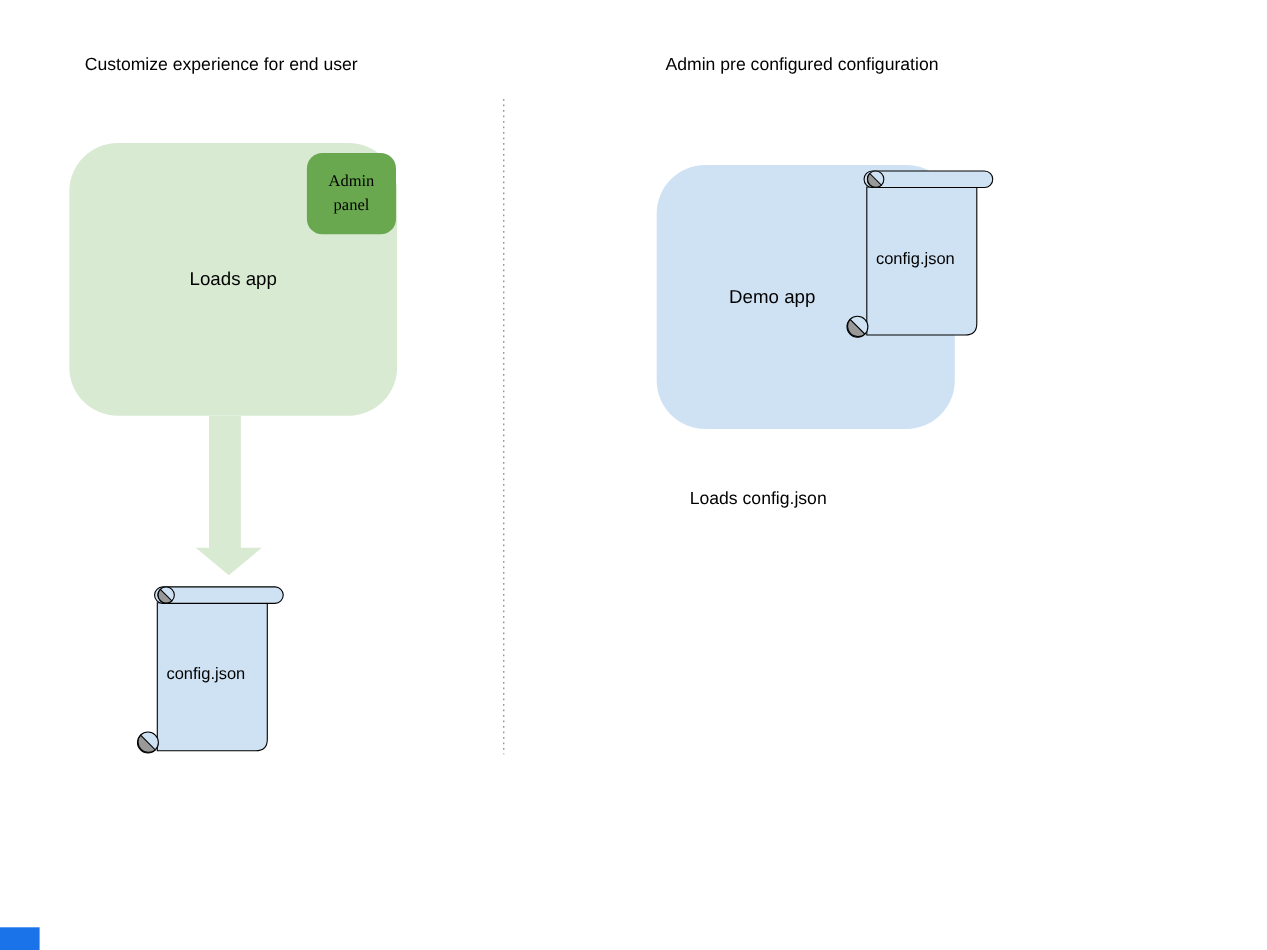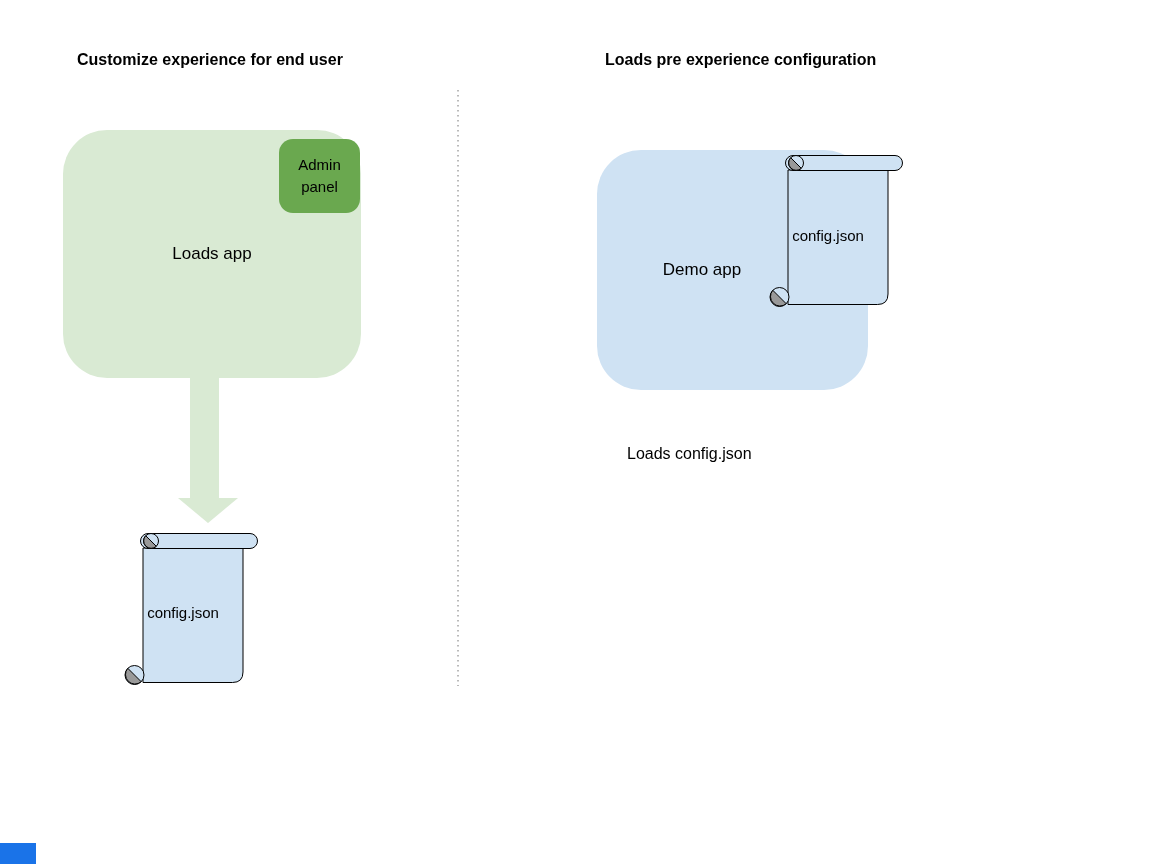--- a/index.html
+++ b/index.html
@@ -1,40 +1,40 @@
 <!DOCTYPE html>
 <html><head>
 <meta charset="utf-8">
 <style>
   html,body{margin:0;padding:0;background:#ffffff;}
   .canvas{
     position:relative;width:1152px;height:864px;background:#ffffff;
     font-family:"Liberation Sans",sans-serif;color:#000000;overflow:hidden;
   }
   .abs{position:absolute;}
-  .section-title{font-size:16px;line-height:20px;color:#000;white-space:nowrap;font-weight:bold;}
+  .section-title{font-size:16px;line-height:20px;color:#000;white-space:nowrap;}
 
   
   .admin-app{
     left:63px;top:130px;width:298px;height:248px;border-radius:44px;
     background:#d9ead3;display:flex;align-items:center;justify-content:center;
   }
   .admin-app-label{font-size:17px;color:#000;}
   .admin-panel{
     position:absolute;left:216px;top:9px;width:81px;height:74px;border-radius:14px;
     background:#6aa84f;display:flex;align-items:center;justify-content:center;text-align:center;
   }
-  .admin-panel-label{font-size:15px;line-height:22px;color:#000;width:62px;}
+  .admin-panel-label{font-size:15px;line-height:22px;color:#000;width:62px;font-family:Liberation Serif, serif;}
   .arrow-svg{left:170px;top:378px;}
   .arrow-label{left:250px;top:409px;width:95px;font-size:16px;line-height:22px;color:#000;}
 
   
   .scroll-svg{overflow:visible;}
   .scroll-label{
-    font-size:15px;line-height:18px;color:#000;width:80px;text-align:center;white-space:nowrap;
+    font-size:15px;line-height:18px;color:#000;width:80px;text-align:right;white-space:nowrap;
   }
   .scroll-left{left:124px;top:533px;}
   .scroll-left-label{left:143px;top:604px;}
   .scroll-right{left:769px;top:155px;}
   .scroll-right-label{left:788px;top:227px;}
 
   
   .divider-svg{left:457px;top:90px;}
 
   
@@ -49,21 +49,21 @@
   .caption{left:627px;top:444px;font-size:16px;line-height:20px;color:#000;white-space:nowrap;}
 
   .corner-accent{left:0;top:843px;width:36px;height:21px;background:#1a73e8;}
 </style>
 </head>
 <body>
 
 <div class="canvas">
 
   <div class="abs section-title" style="left:77px;top:50px;">Customize experience for end user</div>
-  <div class="abs section-title" style="left:605px;top:50px;">Loads pre experience configuration</div>
+  <div class="abs section-title" style="left:605px;top:50px;">Admin pre configured configuration</div>
 
   <div class="abs admin-app">
     <span class="admin-app-label">Loads app</span>
     <div class="admin-panel">
       <span class="admin-panel-label">Admin panel</span>
     </div>
   </div>
 
   <svg class="abs arrow-svg" width="76" height="153" viewBox="0 0 76 153">
     <polygon points="20,0 49,0 49,120 68,120 38,145 8,120 20,120" fill="#d9ead3"></polygon>

